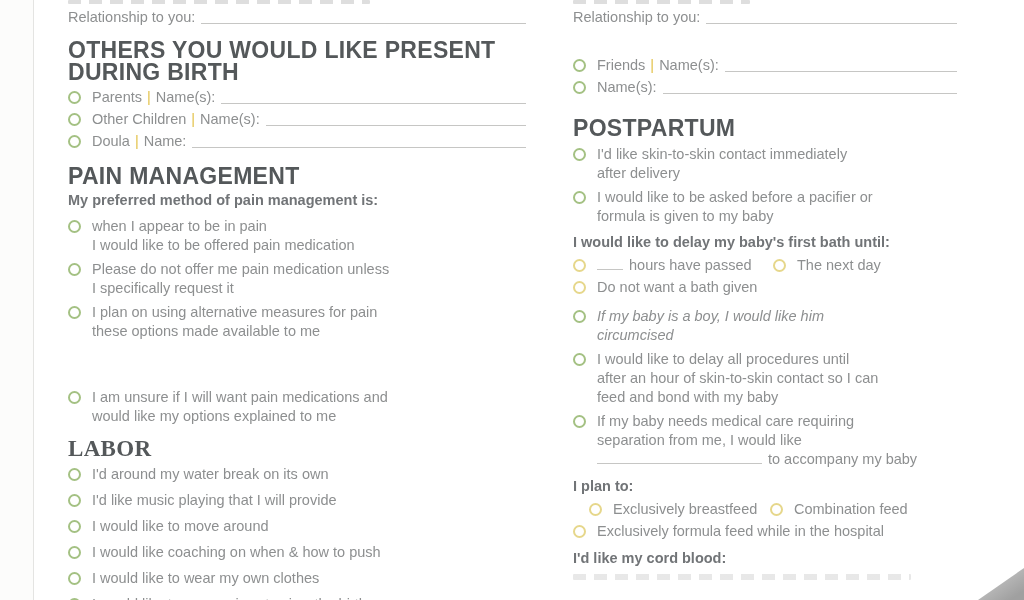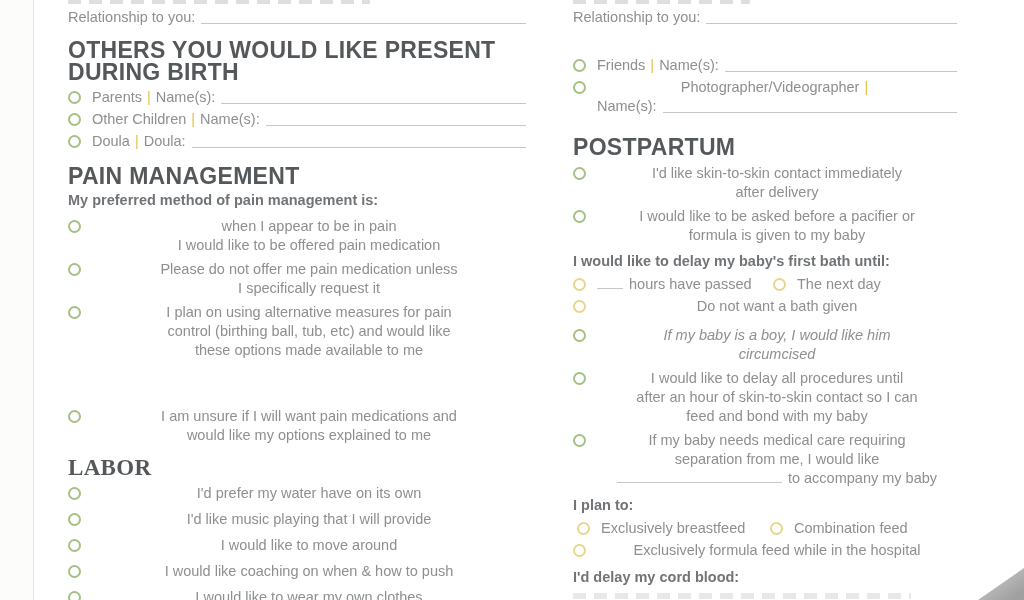--- a/index.html
+++ b/index.html
@@ -19,21 +19,21 @@
 
   .heading{font-size:23px;font-weight:bold;color:var(--heading-text,#54585a);
     letter-spacing:.3px;line-height:22px;}
   .subheading{font-size:14.5px;font-weight:bold;color:var(--subheading-text,#717477);line-height:19px;}
 
   .row{position:relative;font-size:14.5px;color:var(--text,#8d8f90);line-height:19px;}
   .row.has-radio{padding-left:24px;}
   .radio{position:absolute;left:0;top:3px;width:13px;height:13px;border-radius:50%;
     box-sizing:border-box;background:#fff;border:2px solid var(--radio-green,#a4c183);}
   .radio.yellow{border-color:var(--radio-yellow,#e6d78b);}
-  .line{min-height:19px;text-align:center;}
+  .line{min-height:19px;}
   .flexline{display:flex;}
   .flexline .txt{white-space:nowrap;}
   .fline{flex:1 1 auto;border-bottom:1px solid var(--fill-line,#c6c6c4);
     align-self:flex-end;margin:0 0 3px 6px;min-width:30px;}
   .sep{color:var(--separator-gold,#e3c24a);margin:0 5px;}
   .blank{display:inline-block;height:3px;border-bottom:1px solid var(--fill-line,#c6c6c4);
     margin:0 6px 0 0;}
   .pair{height:19px;}
   .pair-item{position:absolute;top:0;padding-left:24px;white-space:nowrap;}
   .pair-item .radio{left:0;}
@@ -72,51 +72,50 @@
           <span class="sep">|</span>
           <span class="txt">Name(s):</span>
           <span class="fline"></span>
         </div>
       </div>
       <div class="row has-radio" style="margin-bottom: 3px;">
         <span class="radio"></span>
         <div class="line flexline">
           <span class="txt">Doula</span>
           <span class="sep">|</span>
-          <span class="txt">Doula:</span>
+          <span class="txt">Name:</span>
           <span class="fline"></span>
         </div>
       </div>
       <div class="heading" style="margin-top: 14px;">PAIN MANAGEMENT</div>
       <div class="subheading" style="margin-top: 4px;">My preferred method of pain management is:</div>
       <div class="row has-radio" style="margin-top: 7px; margin-bottom: 5px;">
         <span class="radio"></span>
         <div class="line"><span class="txt">when I appear to be in pain</span></div>
         <div class="line"><span class="txt">I would like to be offered pain medication</span></div>
       </div>
       <div class="row has-radio" style="margin-bottom: 5px;">
         <span class="radio"></span>
         <div class="line"><span class="txt">Please do not offer me pain medication unless</span></div>
         <div class="line"><span class="txt">I specifically request it</span></div>
       </div>
       <div class="row has-radio" style="margin-bottom: 5px;">
         <span class="radio"></span>
         <div class="line"><span class="txt">I plan on using alternative measures for pain</span></div>
-        <div class="line"><span class="txt">control (birthing ball, tub, etc) and would like</span></div>
         <div class="line"><span class="txt">these options made available to me</span></div>
       </div>
       <div class="row has-radio" style="margin-bottom: 5px; margin-top: 47px;">
         <span class="radio"></span>
         <div class="line"><span class="txt">I am unsure if I will want pain medications and</span></div>
         <div class="line"><span class="txt">would like my options explained to me</span></div>
       </div>
       <div class="heading" style="margin-top: 12px; font-family: Liberation Serif, serif;">LABOR</div>
       <div class="row has-radio" style="margin-top: 5px; margin-bottom: 7px;">
         <span class="radio"></span>
-        <div class="line"><span class="txt">I'd prefer my water have on its own</span></div>
+        <div class="line"><span class="txt">I'd around my water break on its own</span></div>
       </div>
       <div class="row has-radio" style="margin-bottom: 7px;">
         <span class="radio"></span>
         <div class="line"><span class="txt">I'd like music playing that I will provide</span></div>
       </div>
       <div class="row has-radio" style="margin-bottom: 7px;">
         <span class="radio"></span>
         <div class="line"><span class="txt">I would like to move around</span></div>
       </div>
       <div class="row has-radio" style="margin-bottom: 7px;">
@@ -147,21 +146,20 @@
         <span class="radio"></span>
         <div class="line flexline">
           <span class="txt">Friends</span>
           <span class="sep">|</span>
           <span class="txt">Name(s):</span>
           <span class="fline"></span>
         </div>
       </div>
       <div class="row has-radio">
         <span class="radio"></span>
-        <div class="line"><span class="txt">Photographer/Videographer</span><span class="sep">|</span></div>
         <div class="line flexline">
           <span class="txt">Name(s):</span>
           <span class="fline"></span>
         </div>
       </div>
       <div class="heading" style="margin-top: 20px;">POSTPARTUM</div>
       <div class="row has-radio" style="margin-top: 6px; margin-bottom: 5px;">
         <span class="radio"></span>
         <div class="line"><span class="txt">I'd like skin-to-skin contact immediately</span></div>
         <div class="line"><span class="txt">after delivery</span></div>
@@ -192,24 +190,24 @@
         <div class="line"><span class="txt">feed and bond with my baby</span></div>
       </div>
       <div class="row has-radio" style="margin-bottom: 0px;">
         <span class="radio"></span>
         <div class="line"><span class="txt">If my baby needs medical care requiring</span></div>
         <div class="line"><span class="txt">separation from me, I would like</span></div>
         <div class="line"><span class="blank" style="width: 165px;"></span><span class="txt">to accompany my baby</span></div>
       </div>
       <div class="subheading" style="margin-top: 8px;">I plan to:</div>
       <div class="row pair" style="margin-top: 4px; margin-bottom: 3px;">
-        <span class="pair-item" style="left: 4px;"><span class="radio yellow"></span><span class="txt">Exclusively breastfeed</span></span>
+        <span class="pair-item" style="left: 16px;"><span class="radio yellow"></span><span class="txt">Exclusively breastfeed</span></span>
         <span class="pair-item" style="left: 197px;"><span class="radio yellow"></span><span class="txt">Combination feed</span></span>
       </div>
       <div class="row has-radio" style="margin-bottom: 0px;">
         <span class="radio yellow"></span>
         <div class="line"><span class="txt">Exclusively formula feed while in the hospital</span></div>
       </div>
-      <div class="subheading" style="margin-top: 8px;">I'd delay my cord blood:</div>
+      <div class="subheading" style="margin-top: 8px;">I'd like my cord blood:</div>
       <div class="cut cut-c" style="margin-top: 6px;"></div>
     </div>
   <div class="fold"></div>
 </div>
 
 </body></html>

